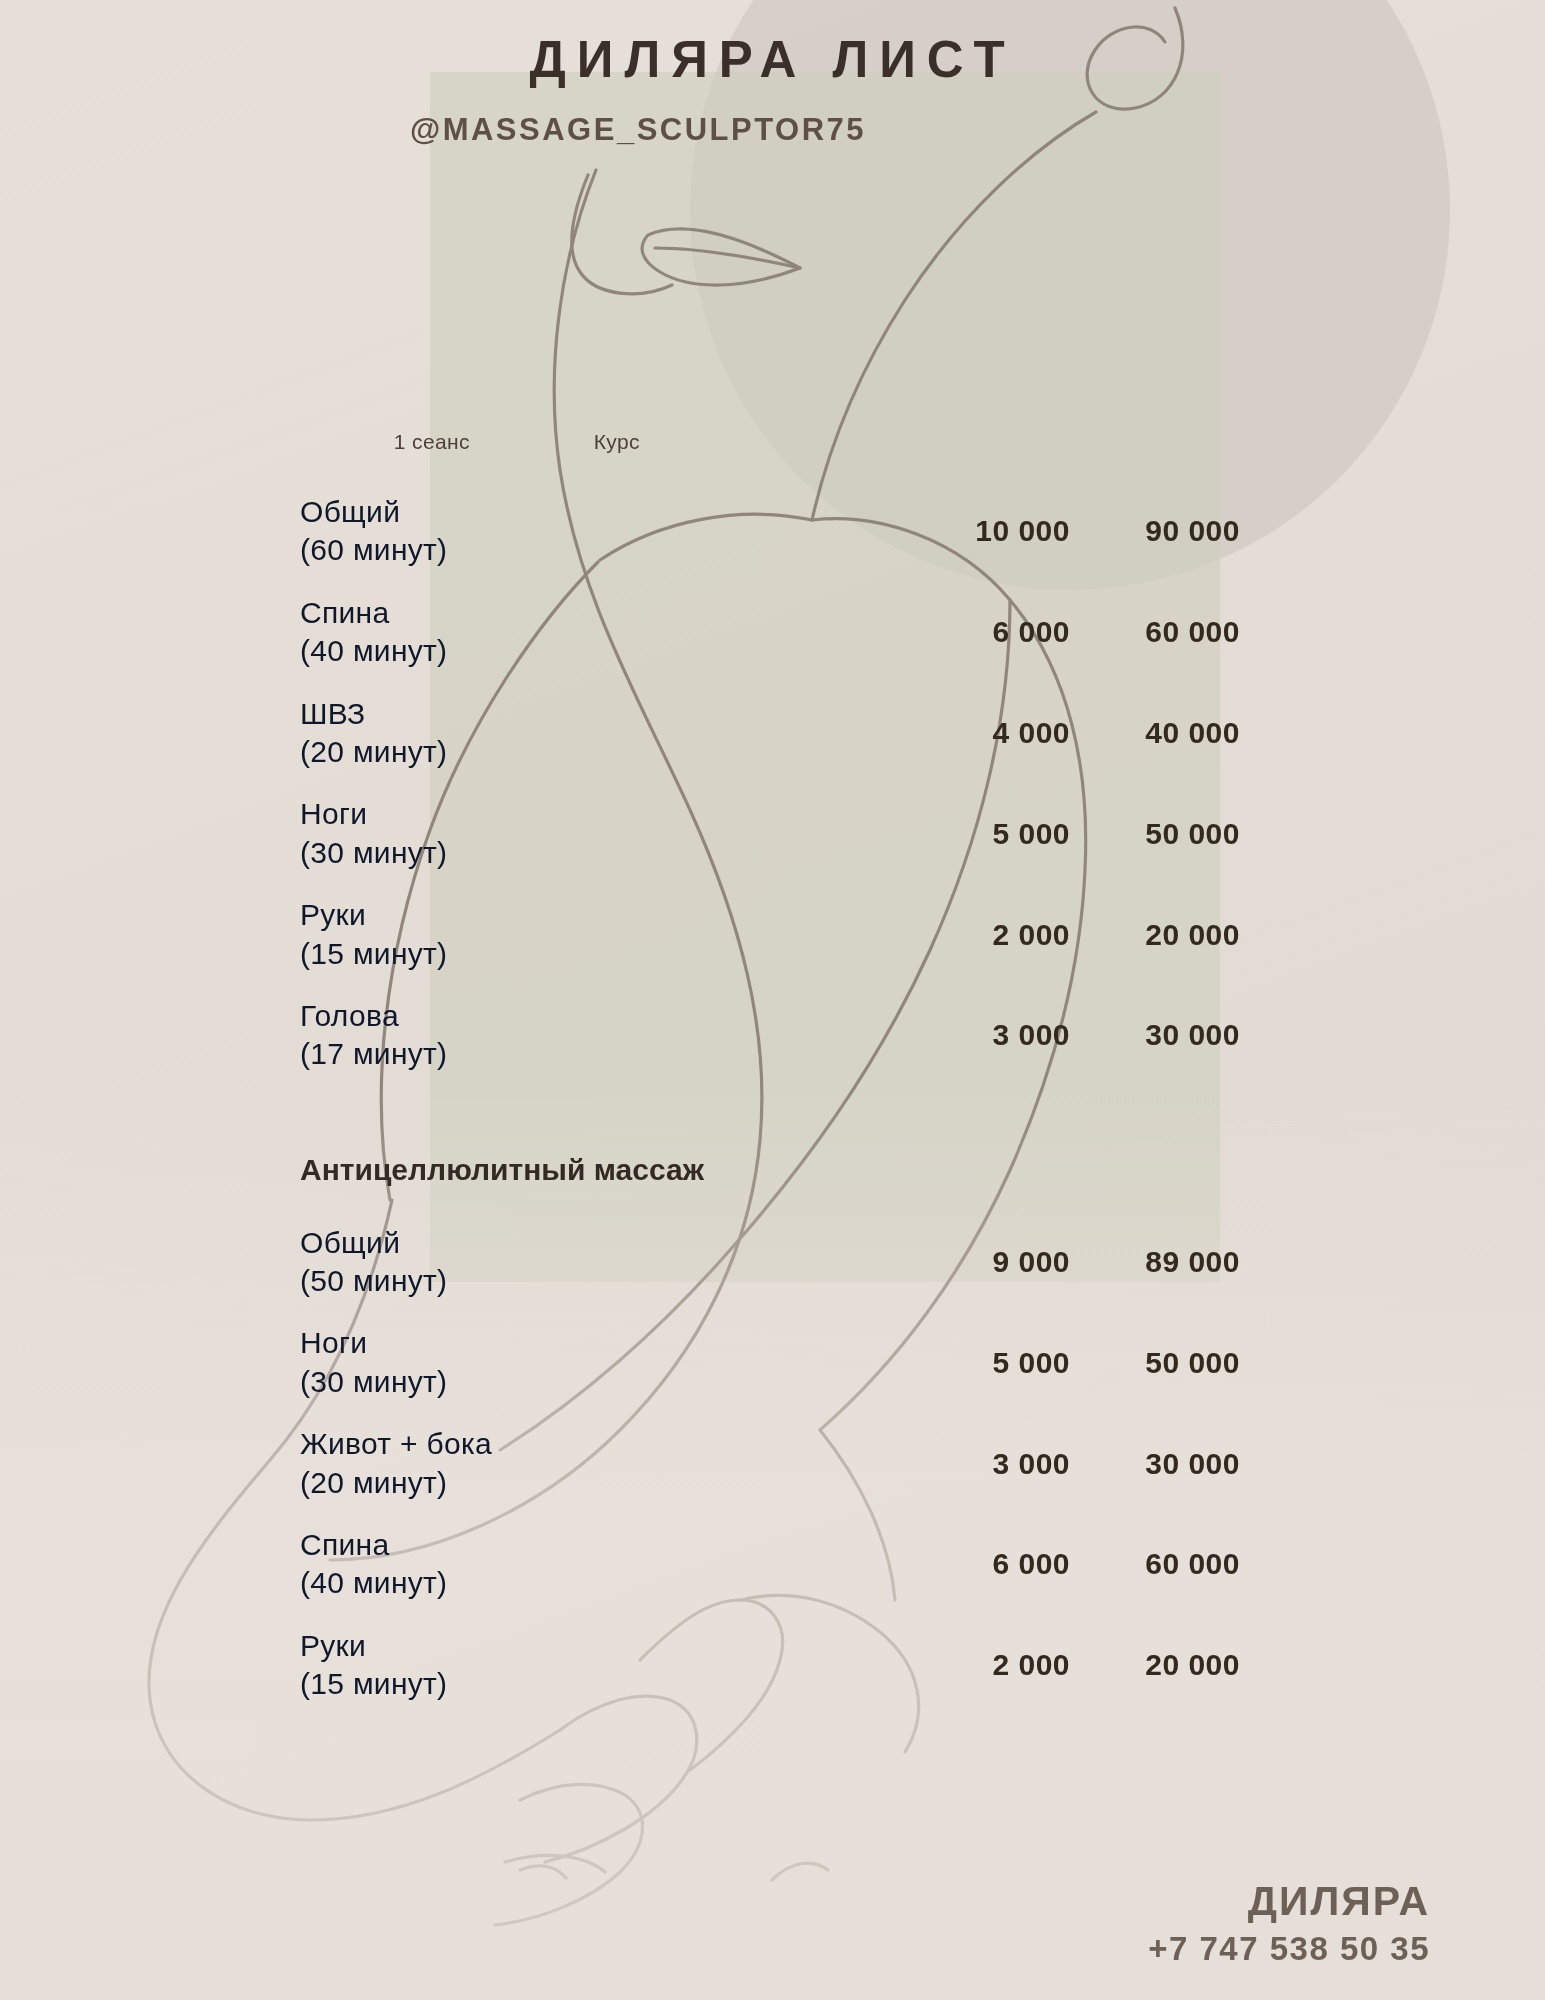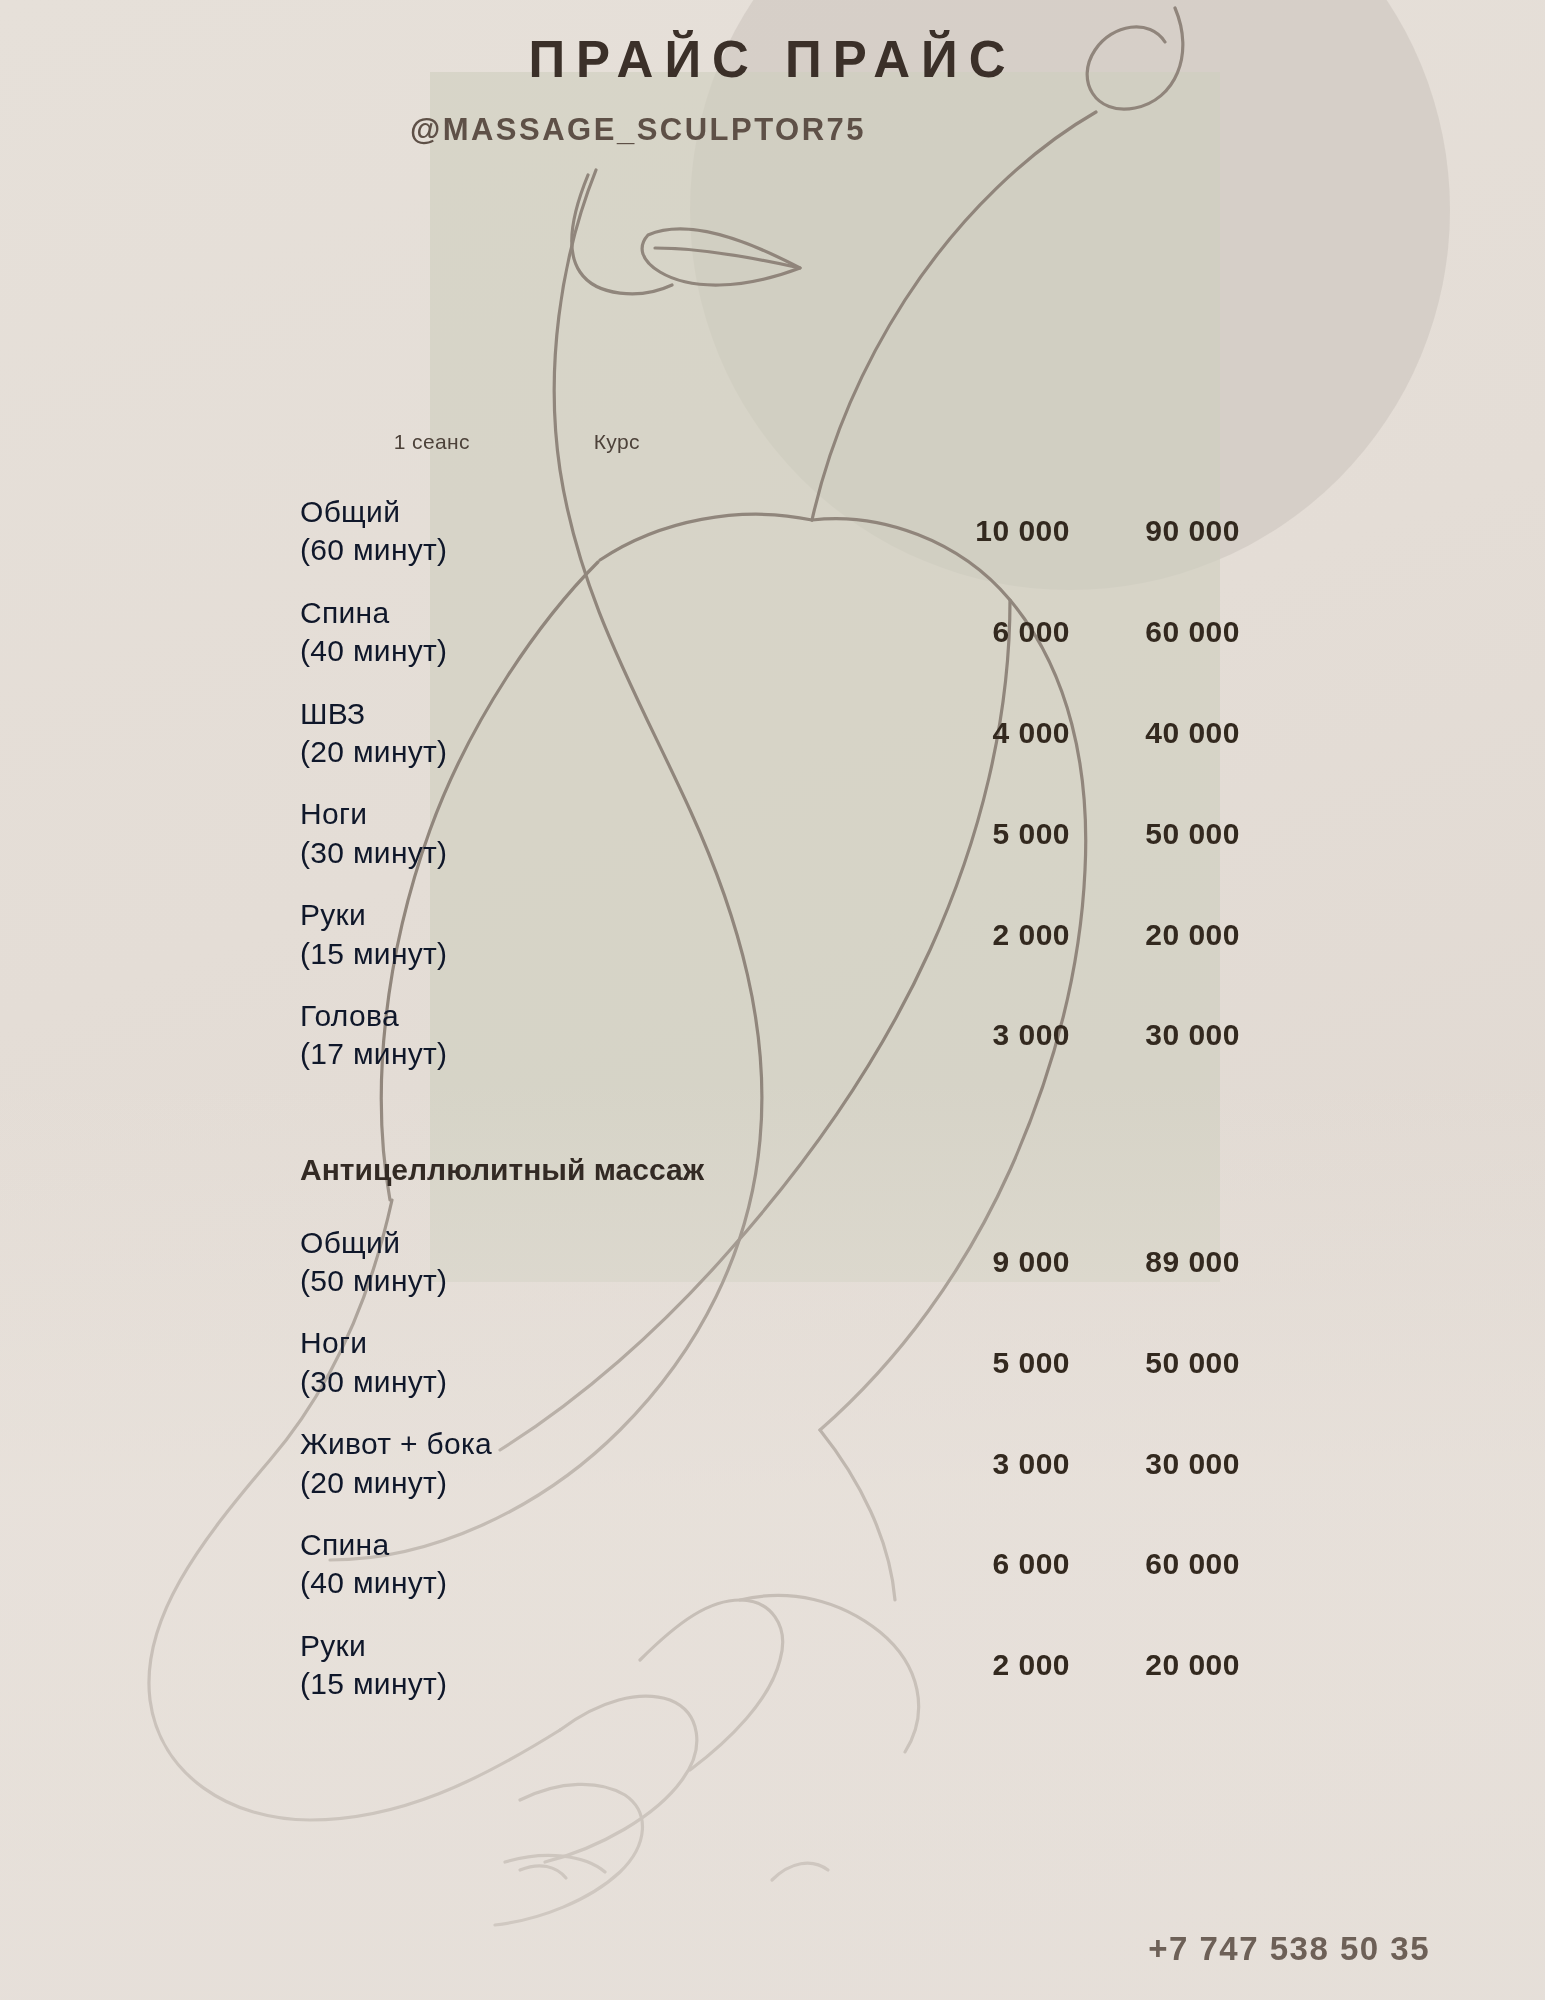--- a/index.html
+++ b/index.html
@@ -212,21 +212,21 @@
       <path d="M740 1600 C790 1588 840 1600 880 1632 C920 1665 930 1712 905 1752"></path>
       <path d="M820 1430 C860 1480 890 1540 895 1600"></path>
 
       <path d="M772 1880 C790 1862 812 1858 828 1870"></path>
       <path d="M520 1870 C540 1862 556 1866 566 1878"></path>
     </g>
   </svg>
 
   <div class="bg-soft"></div>
 
-  <div class="title">ПРАЙС ПРАЙС</div>
+  <div class="title">ДИЛЯРА ЛИСТ</div>
   <div class="handle">@MASSAGE_SCULPTOR75</div>
 
   <div class="table">
 
     <div class="section-head">
       <div class="col-head">1 сеанс</div>
       <div class="col-head second">Курс</div>
     </div>
 
     <div class="row">
@@ -328,16 +328,17 @@
         <span>Руки</span>
         <span class="dur">(15 минут)</span>
       </div>
       <div class="price">2 000</div>
       <div class="price">20 000</div>
     </div>
 
   </div>
 
   <div class="footer">
+    <div class="name">ДИЛЯРА</div>
     <div class="phone">+7 747  538 50 35</div>
   </div>
 
 </div>
 
 </body></html>

